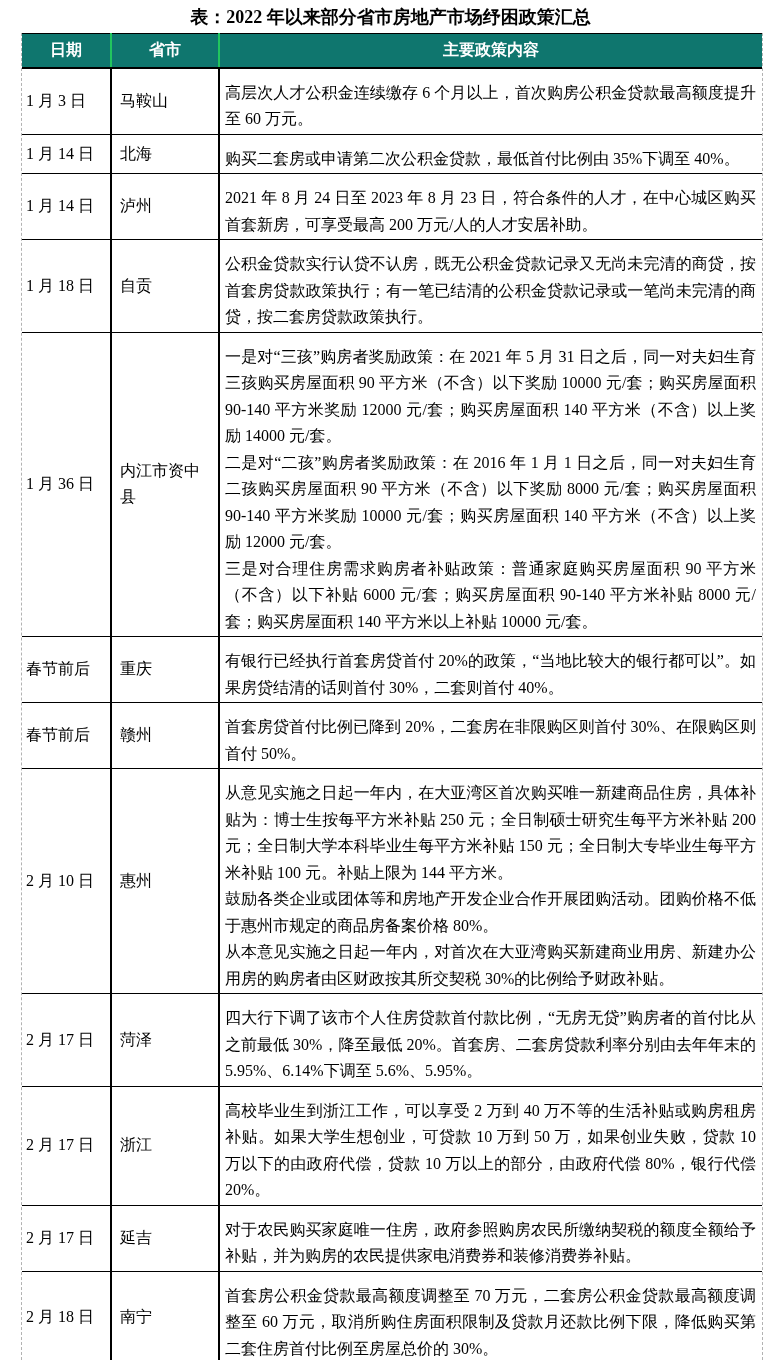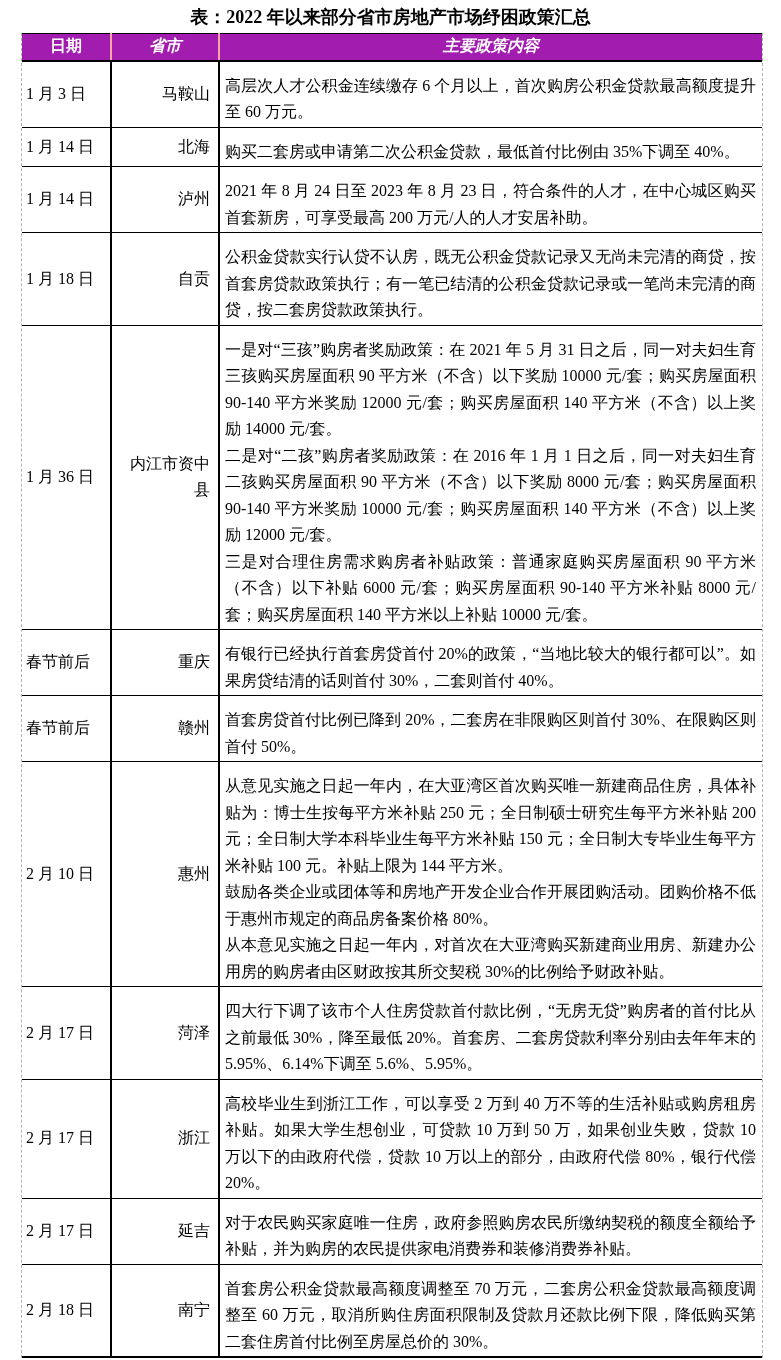--- a/index.html
+++ b/index.html
@@ -25,46 +25,46 @@
     border-right:1px dashed #b3b3b3;
   }
   table.policy-table {
     width:100%;
     border-collapse:collapse;
     table-layout:fixed;
   }
   col.c1 { width:89px; }
   col.c2 { width:108px; }
   thead th {
-    background:#a21caf;
+    background:#0f766e;
     color:#ffffff;
     font-weight:bold;
     font-size:16px;
-    height:27px;
+    height:34px;
     border-top:1px solid #000;
     border-bottom:2px solid #000;
     text-align:center;
     vertical-align:middle;
   }
-  thead th + th { border-left:2px solid #fca5a5;font-style:italic; }
+  thead th + th { border-left:2px solid #22c55e; }
   tbody td {
     border-top:1px solid #000;
     border-bottom:1px solid #000;
     font-size:16px;
     line-height:26.5px;
     vertical-align:middle;
     padding:1px 5px;
   }
   tbody td + td { border-left:2px solid #000; }
   td.date {
     text-align:left;
     padding:1px 4px;
   }
   td.city {
-    text-align:right;
+    text-align:left;
     padding:1px 8px;
   }
   td.policy {
     text-align:justify;
     white-space:pre-line;
     padding:11px 6px 1px 5px;
   }
   tbody tr:last-child td { border-bottom:2px solid #000; }
 </style>
 </head>

